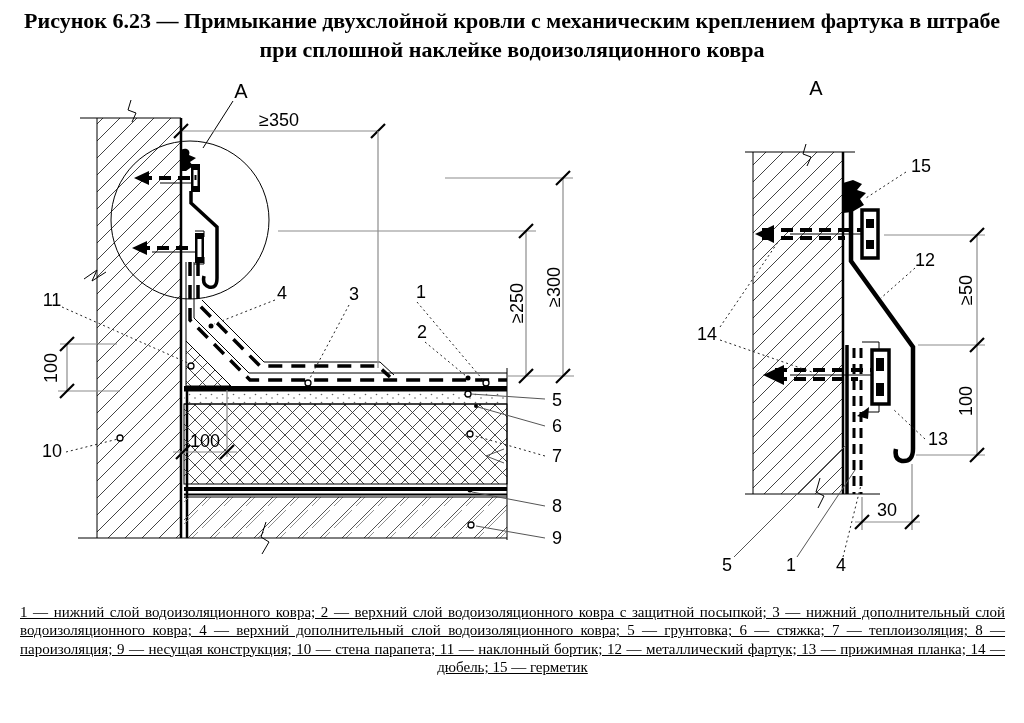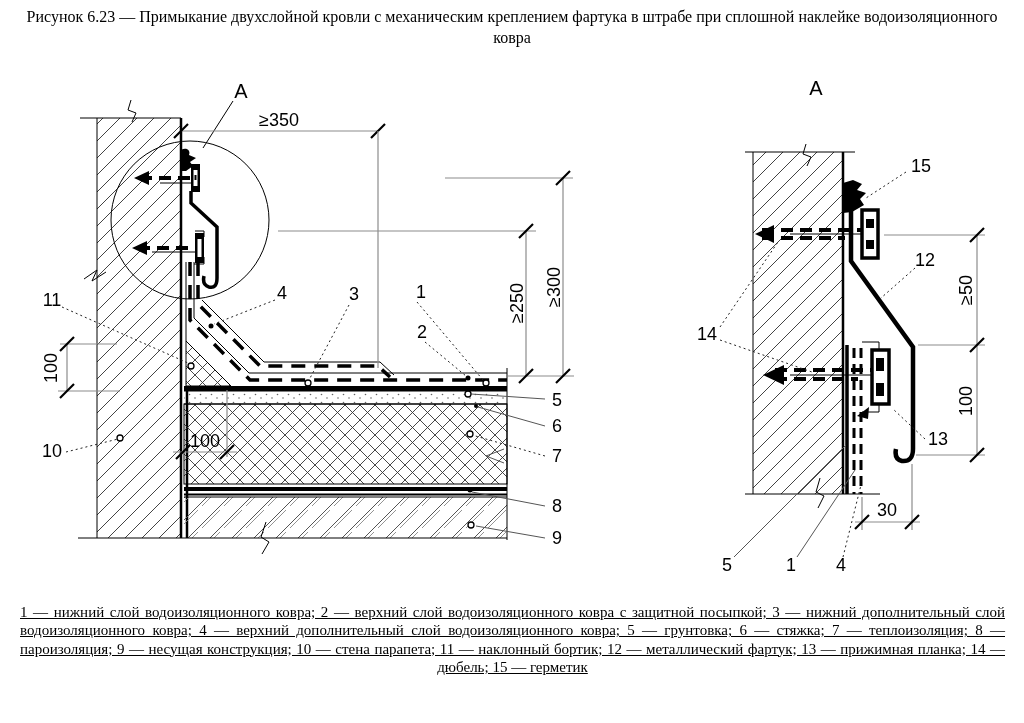--- a/index.html
+++ b/index.html
@@ -1,19 +1,19 @@
 <!DOCTYPE html>
 <html><head>
 <meta charset="utf-8">
 <style>
   html,body{margin:0;padding:0;background:#fff;}
   .page{position:relative;width:1024px;height:723px;background:#fff;overflow:hidden;
         font-family:"Liberation Serif",serif;color:#000;}
   .title{position:absolute;top:7px;left:12px;right:12px;text-align:center;
-         font-weight:normal;font-size:16px;line-height:1.3;}
+         font-weight:bold;font-size:22px;line-height:1.3;}
   .legend{position:absolute;top:603px;left:20px;width:985px;font-size:15px;line-height:1.22;
           text-align:justify;text-align-last:center;text-decoration:underline;}
   svg.drawing{position:absolute;top:60px;left:0;}
   .lbl{font-family:"Liberation Sans",sans-serif;font-size:18px;fill:#000;}
   .lbl-big{font-family:"Liberation Sans",sans-serif;font-size:20px;fill:#000;}
   .dim{stroke:#8c8c8c;stroke-width:1.2;fill:none;}
   .edge{stroke:#000;stroke-width:1;fill:none;}
   .edge2{stroke:#000;stroke-width:2.5;fill:none;}
   .ldr-dot{stroke:#222;stroke-width:1;stroke-dasharray:2,3;fill:none;}
   .ldr{stroke:#555;stroke-width:1;fill:none;}

